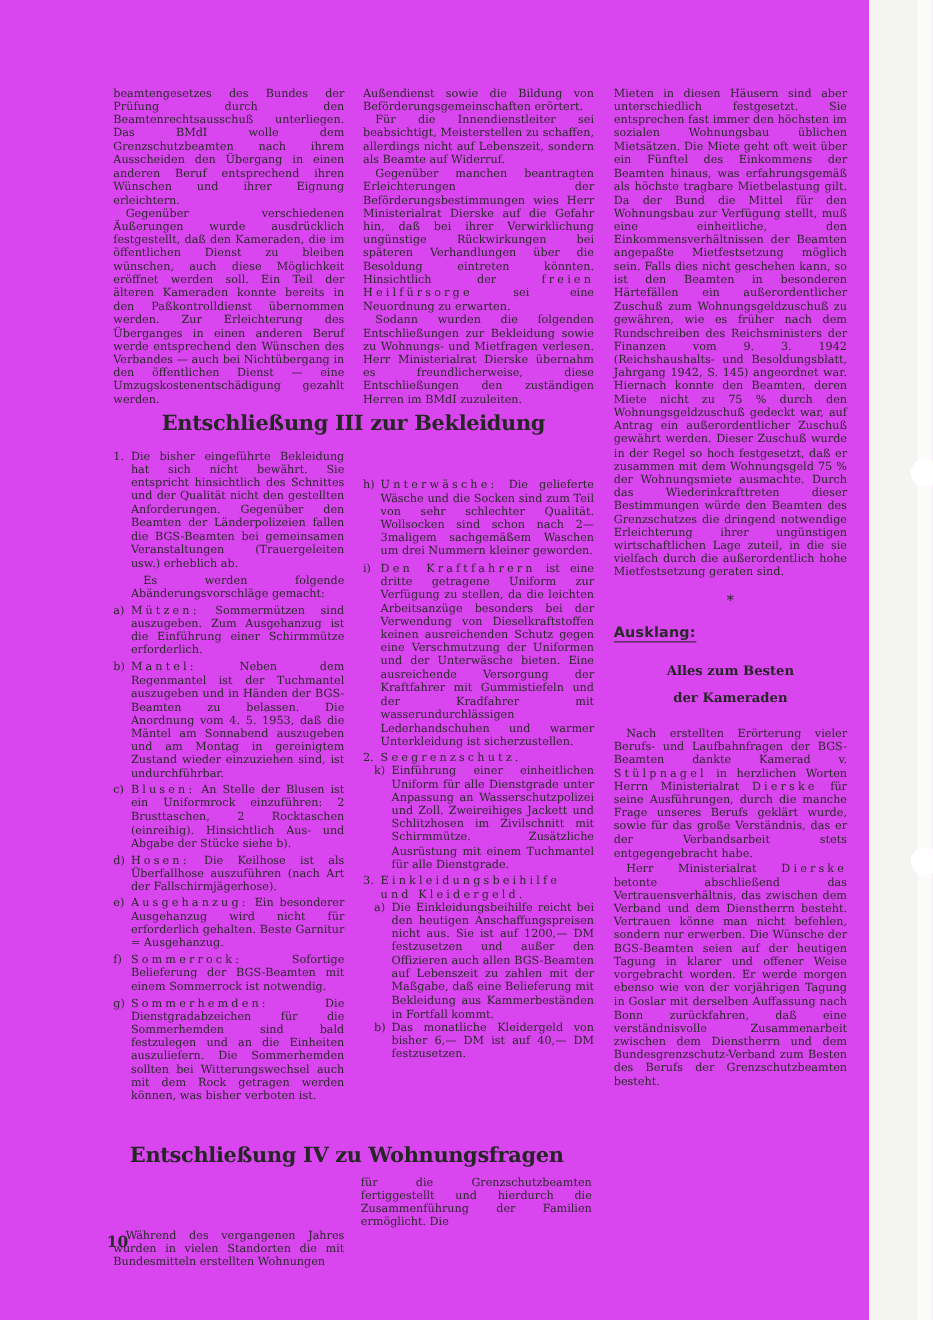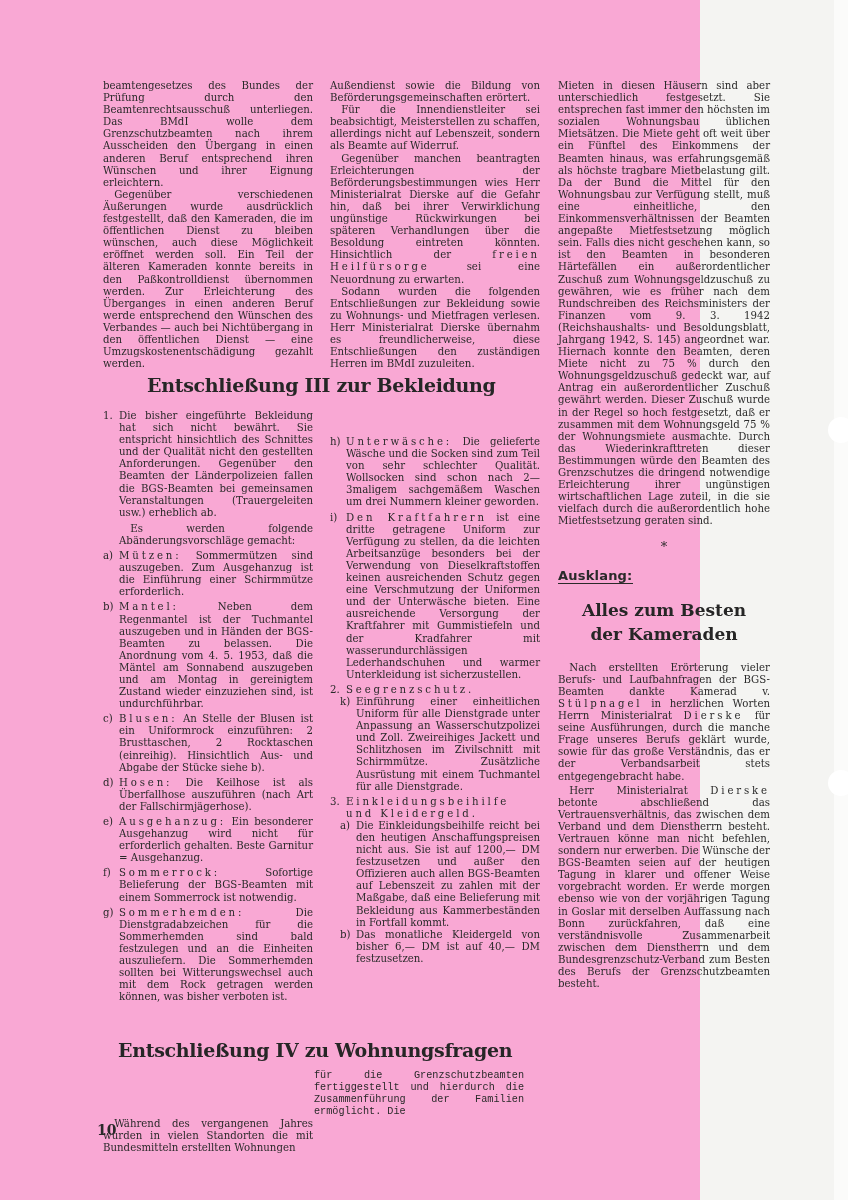--- a/index.html
+++ b/index.html
@@ -3,22 +3,22 @@
 <meta charset="utf-8">
 <style>
   html, body { margin: 0; padding: 0; }
   body {
     width: 848px; height: 1200px; position: relative; overflow: hidden;
     background: #f4f4f2;
     font-family: "DejaVu Serif", "Liberation Serif", serif;
     color: #2a2a2a;
   }
   .page {
-    position: absolute; left: 0; top: 0; width: 700px; height: 1200px;
-    background: #f9a8d4;
+    position: absolute; left: 0; top: 0; width: 790px; height: 1200px;
+    background: #d946ef;
   }
   .edge {
     position: absolute; left: 834px; top: 0; width: 14px; height: 1200px;
     background: #fbfbfa;
   }
   .dot { position: absolute; width: 26px; height: 26px; border-radius: 50%; background: #ffffff; }
   .col {
     position: absolute; font-size: 10.2px; line-height: 12.1px;
     text-align: justify; hyphens: manual;
   }
@@ -35,21 +35,21 @@
   .list-item .marker { flex: 0 0 auto; width: 16px; }
   .list-item .body { flex: 1 1 auto; text-align: justify; }
   .sub .marker { width: 16px; }
   .star { text-align: center; font-size: 13px; margin: 14px 0 16px; }
   .kicker {
     display: inline-block; font-family: "DejaVu Sans", sans-serif; font-weight: bold;
     font-size: 13px; border-bottom: 1.5px solid #2a2a2a; padding-bottom: 1px;
     letter-spacing: 0.2px;
   }
   .subhead {
-    text-align: center; font-weight: bold; font-size: 17px; line-height: 24px;
+    text-align: center; font-weight: bold; font-size: 12px; line-height: 24px;
     margin: 14px 0 16px; color: #262626;
   }
   .pagenum {
     position: absolute; left: 97px; top: 1122px; font-weight: bold; font-size: 14px;
     font-family: "DejaVu Serif", serif;
   }
 </style>
 </head>
 <body>
 
@@ -162,21 +162,21 @@
       <span class="sp">Dierske</span>
       <span>betonte abschließend das Vertrauensverhältnis, das zwischen dem Verband und dem Dienstherrn besteht. Vertrauen könne man nicht befehlen, sondern nur erwerben. Die Wünsche der BGS-Beamten seien auf der heutigen Tagung in klarer und offener Weise vorgebracht worden. Er werde morgen ebenso wie von der vorjährigen Tagung in Goslar mit derselben Auffassung nach Bonn zurückfahren, daß eine verständnisvolle Zusammenarbeit zwischen dem Dienstherrn und dem Bundesgrenzschutz-Verband zum Besten des Berufs der Grenzschutzbeamten besteht.</span>
     </p>
   </div>
 
   <div class="heading h4">Entschließung IV zu Wohnungsfragen</div>
 
   <div class="col" style="left:103px; top:1070px; width:210px;margin-top:48px;">
     <p class="indent">Während des vergangenen Jahres wurden in vielen Standorten die mit Bundesmitteln erstellten Wohnungen</p>
   </div>
-  <div class="col" style="left:314px; top:1070px; width:210px;font-family:Liberation Mono, monospace;">
+  <div class="col" style="left:328px; top:1070px; width:210px;">
     <p>für die Grenzschutzbeamten fertiggestellt und hierdurch die Zusammenführung der Familien ermöglicht. Die</p>
   </div>
 
   <div class="pagenum">10</div>
 </div>
 
 <div class="edge"></div>
 <div class="dot" style="left:828px; top:417px;"></div>
 <div class="dot" style="left:828px; top:770px;"></div>
 

